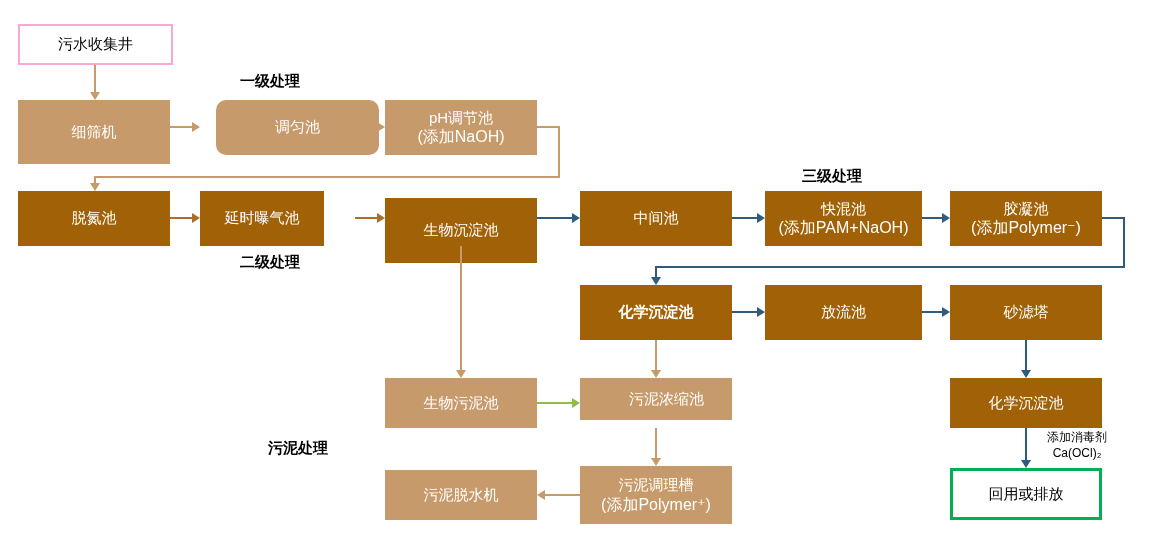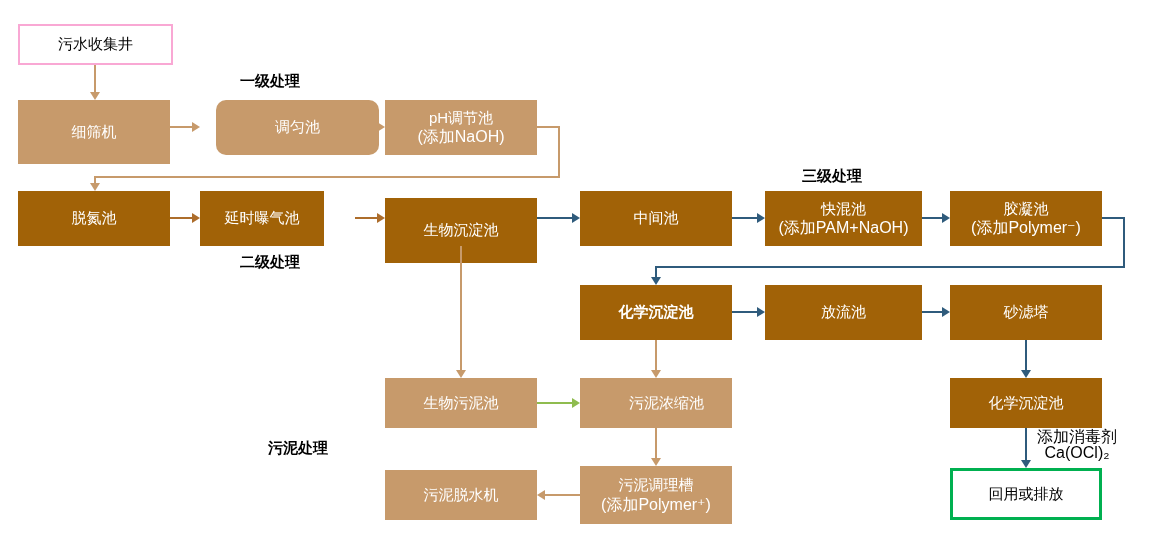--- a/index.html
+++ b/index.html
@@ -7,21 +7,21 @@
           font-family:"Liberation Sans","DejaVu Sans",sans-serif;}
   .node{position:absolute;display:flex;flex-direction:column;align-items:center;justify-content:center;
         color:#fff;font-size:15px;line-height:1.25;text-align:center;box-sizing:border-box;}
   .node .sub{font-size:16px;line-height:1.2;}
   .node-tan{background:#C79A6B;}
   .node-brown{background:#a16207;}
   .node-blue{background:#a16207;}
   .node-white-tan{background:#fff;border:2px solid #f9a8d4;color:#000;}
   .node-white-green{background:#fff;border:3px solid #00B050;color:#000;}
   .stage-label{position:absolute;font-size:15px;font-weight:bold;color:#000;white-space:nowrap;}
-  .annotation{position:absolute;font-size:16px;color:#000;text-align:center;line-height:16px;}
+  .annotation{position:absolute;font-size:12px;color:#000;text-align:center;line-height:16px;}
   .arrow{display:contents;}
   .line{position:absolute;}
   .hl{height:2px;}
   .vl{width:2px;}
   .bg-tan{background:#C79A6B;}
   .bg-brown{background:#AD6D2B;}
   .bg-blue{background:#2F5B7C;}
   .bg-green{background:#8FBC4F;}
   .fg-tan{color:#C79A6B;}
   .fg-brown{color:#AD6D2B;}
@@ -86,21 +86,21 @@
   <div class="node node-blue" style="left:765px;top:285px;width:157px;height:55px;">
     <div class="lbl">放流池</div>
   </div>
   <div class="node node-blue" style="left:950px;top:285px;width:152px;height:55px;">
     <div class="lbl">砂滤塔</div>
   </div>
 
   <div class="node node-tan" style="left:385px;top:378px;width:152px;height:50px;">
     <div class="lbl">生物污泥池</div>
   </div>
-  <div class="node node-tan" style="left:580px;top:378px;width:152px;height:50px;padding-left:21px;">
+  <div class="node node-tan" style="left:580px;top:378px;width:152px;height:42px;padding-left:21px;">
     <div class="lbl">污泥浓缩池</div>
   </div>
   <div class="node node-blue" style="left:950px;top:378px;width:152px;height:50px;">
     <div class="lbl">化学沉淀池</div>
   </div>
 
   <div class="node node-tan" style="left:385px;top:470px;width:152px;height:50px;">
     <div class="lbl">污泥脱水机</div>
   </div>
   <div class="node node-tan" style="left:580px;top:466px;width:152px;height:58px;">

